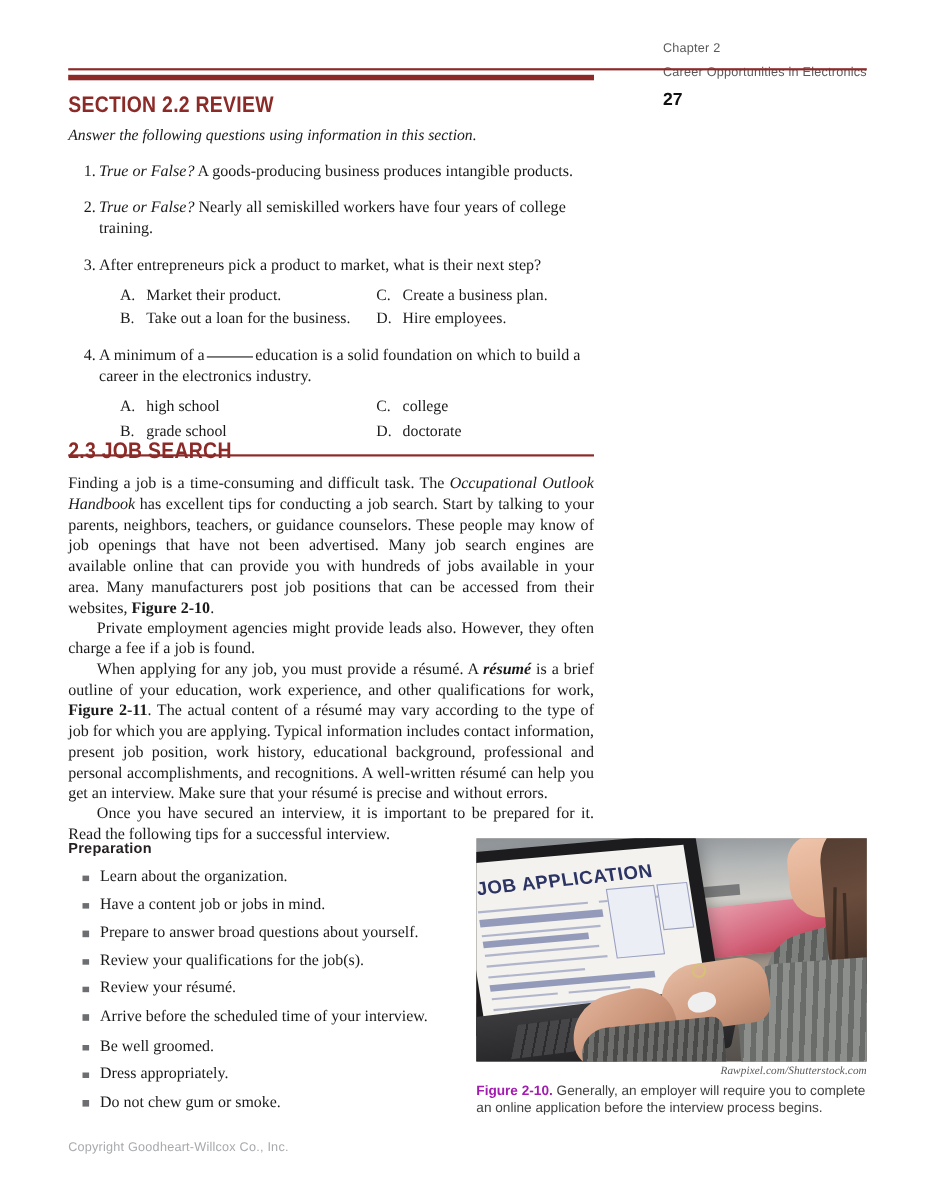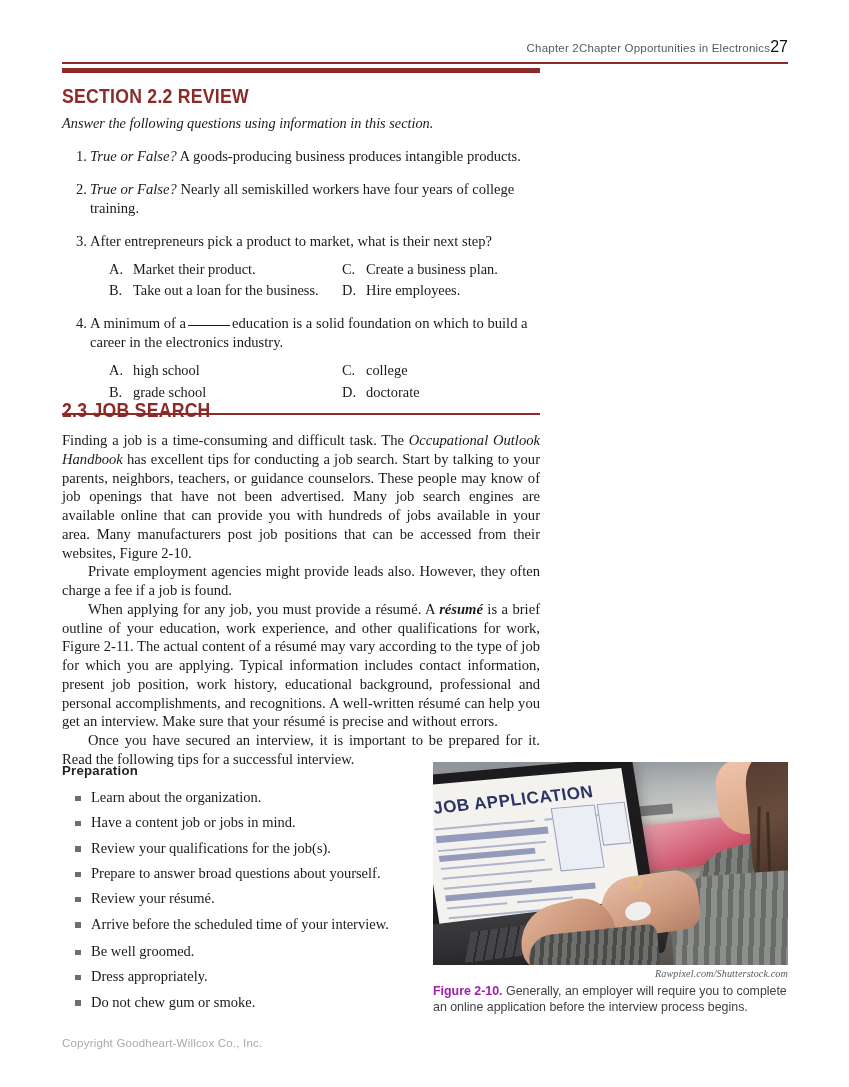--- a/index.html
+++ b/index.html
@@ -31,36 +31,37 @@
     top: 24px;
     height: 1.5px;
     background: #8c2a28;
   }
   .header-text {
     position: absolute;
     right: 0;
     top: 0;
     display: flex;
     align-items: baseline;
-    gap: 0;
+    gap: 10px;
     font-family: "Liberation Sans", sans-serif;
+    flex-direction: column;
   }
   .header-chapter {
     font-size: 11.5px;
     color: #58595b;
     letter-spacing: 0.2px;
   }
   .header-title {
     font-size: 11.5px;
     color: #58595b;
     letter-spacing: 0.2px;
   }
   .header-pagenum {
     font-size: 16px;
-    font-weight: normal;
+    font-weight: bold;
     color: #111111;
     letter-spacing: 0px;
   }
 
   
   .review-box {
     position: absolute;
     left: 62px;
     top: 68px;
     width: 478px;
@@ -158,21 +159,21 @@
   .body-p {
     font-size: 14.6px;
     line-height: 1.285;
     text-align: justify;
     margin: 0;
     hyphens: none;
   }
   .body-p.first { margin-top: 9px; }
   .body-p.indent { text-indent: 26px; }
   .body-p i { font-style: italic; }
-  .body-p b { font-weight: normal; }
+  .body-p b { font-weight: bold; }
   .body-p .bi { font-weight: bold; font-style: italic; }
 
   
   .tips {
     position: absolute;
     left: 62px;
     top: 763px;
     width: 370px;
   }
   .tips2 {
@@ -438,21 +439,21 @@
     font-weight: bold;
     color: #a21caf;
   }
 </style>
 </head>
 <body>
 
 <div class="page-header">
   <div class="header-text">
     <span class="header-chapter">Chapter 2</span>
-    <span class="header-title">Chapter Opportunities in Electronics</span>
+    <span class="header-title">Career Opportunities in Electronics</span>
     <span class="header-pagenum">27</span>
   </div>
   <div class="header-line"></div>
 </div>
 
 <div class="review-box">
   <div class="rule-thick"></div>
   <div class="review-heading">SECTION 2.2 REVIEW</div>
   <div class="review-intro">Answer the following questions using information in this section.</div>
 
@@ -530,22 +531,22 @@
   <p class="body-p indent"><span>When applying for any job, you must provide a résumé. A </span><span class="bi">résumé</span><span> is a brief outline of your education, work experience, and other qualifications for work, </span><b>Figure 2-11</b><span>. The actual content of a résumé may vary according to the type of job for which you are applying. Typical information includes contact information, present job position, work history, educational background, professional and personal accomplishments, and recognitions. A well-written résumé can help you get an interview. Make sure that your résumé is precise and without errors.</span></p>
 
   <p class="body-p indent">Once you have secured an interview, it is important to be prepared for it. Read the following tips for a successful interview.</p>
 </div>
 
 <div class="tips">
   <div class="tip-heading">Preparation</div>
   <ul class="bullets">
     <li class="bullet">Learn about the organization.</li>
     <li class="bullet">Have a content job or jobs in mind.</li>
+    <li class="bullet">Prepare to answer broad questions about yourself.</li>
     <li class="bullet">Review your qualifications for the job(s).</li>
-    <li class="bullet">Prepare to answer broad questions about yourself.</li>
     <li class="bullet">Review your résumé.</li>
     <li class="bullet">Arrive before the scheduled time of your interview.</li>
   </ul>
 </div>
 
 <div class="tips2">
   <ul class="bullets">
     <li class="bullet">Be well groomed.</li>
     <li class="bullet">Dress appropriately.</li>
     <li class="bullet">Do not chew gum or smoke.</li>

